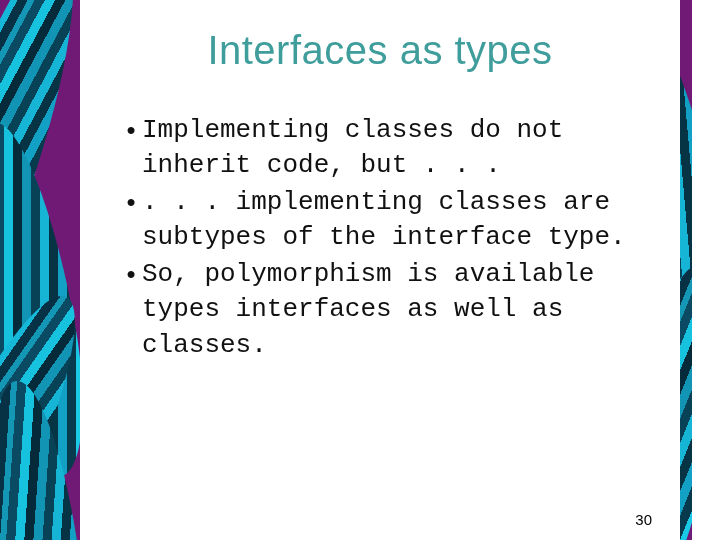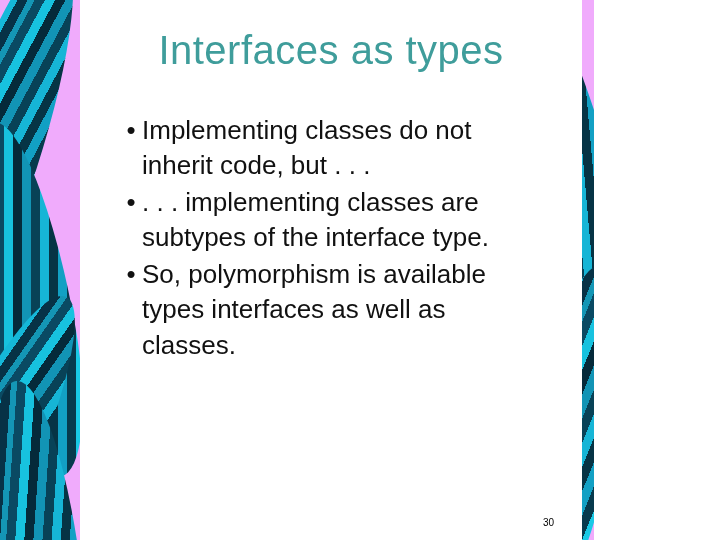--- a/index.html
+++ b/index.html
@@ -5,23 +5,23 @@
   html, body {
     margin: 0;
     padding: 0;
     width: 720px;
     height: 540px;
     overflow: hidden;
     font-family: Verdana, Geneva, sans-serif;
   }
   .slide {
     position: relative;
-    width: 594px;
+    width: 692px;
     height: 540px;
-    background: #f0abfc;
+    background: #701a75;
   }
   .bg-left, .bg-right {
     position: absolute;
     top: 0;
     height: 540px;
     overflow: hidden;
   }
   .bg-left { left: 0; width: 80px; }
   .bg-right { right: 0; width: 12px; }
   .feather {
@@ -78,35 +78,35 @@
     margin-bottom: 2px;
   }
   .dot {
     flex: 0 0 auto;
     width: 22px;
     text-align: center;
     font-size: 26px;
     line-height: 1.35;
     color: #111;
   }
-  .btext { flex: 1 1 auto; }
+  .btext { flex: 1 1 auto; font-family: Liberation Mono, monospace; }
   .footer {
     position: absolute;
     left: 10px;
     bottom: 14px;
     font-family: Arial, Helvetica, sans-serif;
     font-size: 11px;
     color: #222;
   }
   .pagenum {
     position: absolute;
     right: 28px;
     bottom: 12px;
     font-family: Arial, Helvetica, sans-serif;
-    font-size: 10px;
+    font-size: 15px;
     color: #000;
   }
 </style>
 </head>
 <body>
 
 <div class="slide">
 
   <div class="bg-left">
     <div class="feather" style="left:-40px; top:-60px; transform:rotate(18deg);"></div>

